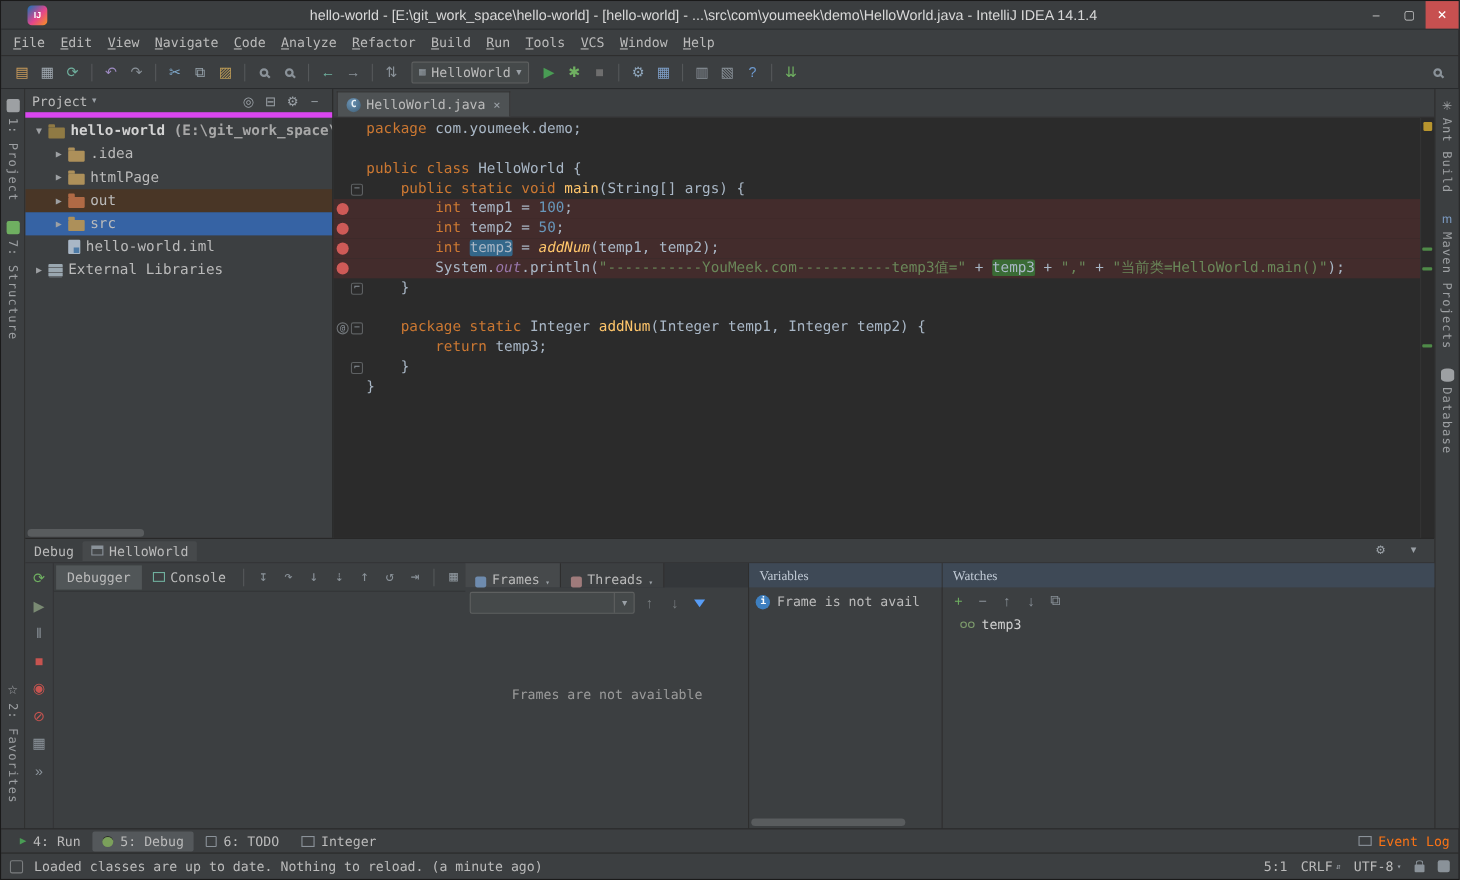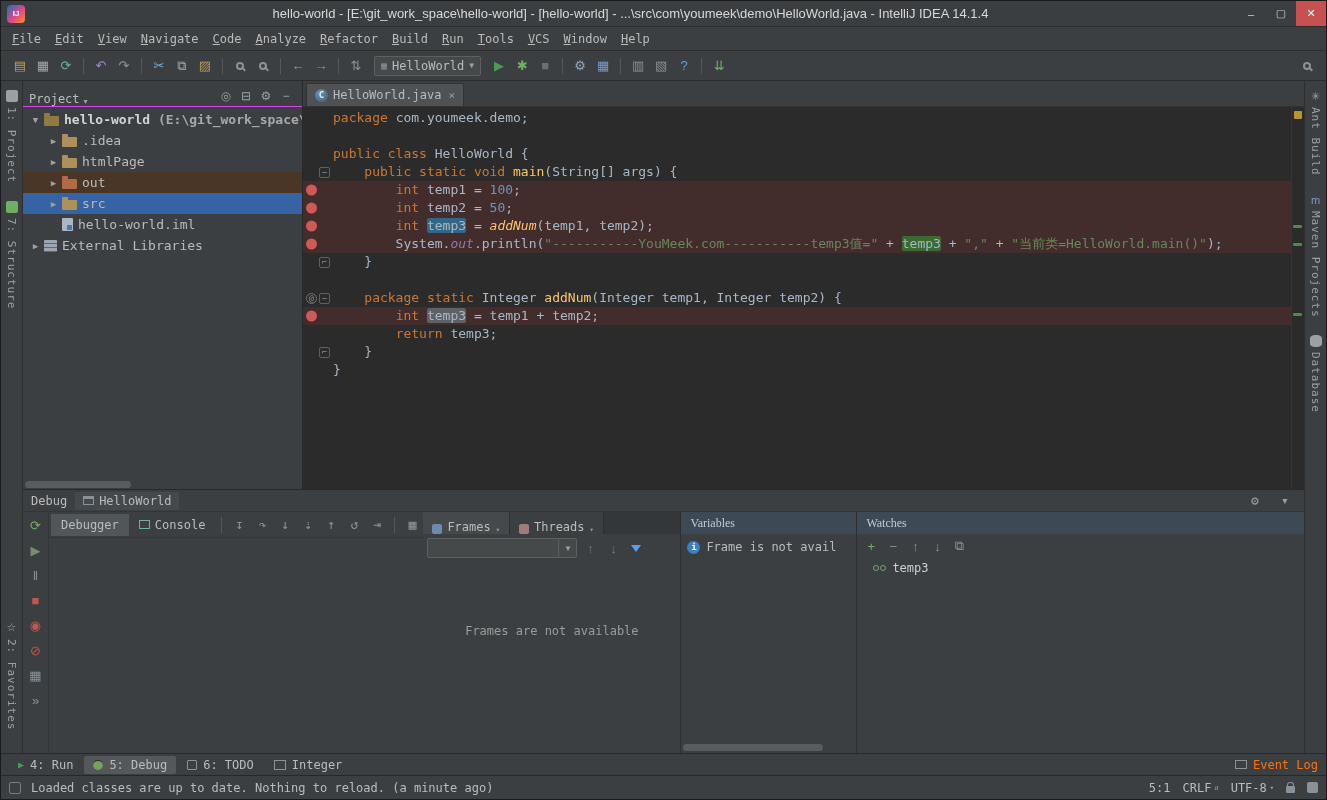--- a/index.html
+++ b/index.html
@@ -2,21 +2,21 @@
 <html><head>
 <meta charset="utf-8">
 <style>
   *{margin:0;padding:0;box-sizing:border-box}
   html,body{width:1327px;height:800px;overflow:hidden}
   body{background:#3C3F41;color:#BBBBBB;font-family:"Liberation Sans",sans-serif;font-size:12px;-webkit-font-smoothing:antialiased}
   .app{width:1327px;height:800px;display:flex;flex-direction:column;border:1px solid #1A1A1A}
   u{text-decoration:underline}
 
   
-  .titlebar{height:26px;background:#3B3E40;display:flex;align-items:center;padding-left:6px;flex:none;border-bottom:1px solid #2C2E30}
+  .titlebar{height:26px;background:#3B3E40;display:flex;align-items:center;padding-left:24px;flex:none;border-bottom:1px solid #2C2E30}
   .app-logo{width:18px;height:18px;border-radius:4px;background:linear-gradient(135deg,#1273b5 0%,#e4458c 55%,#f7931e 100%);color:#fff;font:bold 8px/18px "Liberation Sans",sans-serif;text-align:center;flex:none}
   .title-text{flex:1;text-align:center;color:#D8D8D8;font-size:13px;white-space:nowrap;overflow:hidden}
   .win-controls{display:flex;flex:none;height:100%}
   .win-btn{width:30px;height:100%;display:flex;align-items:center;justify-content:center;color:#CFCFCF;font-size:11px}
   .win-btn.close{background:#C75050;color:#fff}
 
   
   .menubar{height:24px;display:flex;align-items:center;padding-left:4px;flex:none;border-bottom:1px solid #2E2E2E;font-family:"DejaVu Sans Mono",monospace;font-size:12px}
   .menu-item{padding:3px 7px;color:#BBBBBB;white-space:nowrap}
 
@@ -43,21 +43,21 @@
   .strip-ic{width:12px;height:12px;display:flex;align-items:center;justify-content:center;font-size:11px;color:#9DA0A3;flex:none}
   .strip-ic.sq-gray{background:#9DA0A3;border-radius:2px}
   .strip-ic.sq-green{background:#6FAF61;border-radius:2px}
   .strip-ic.cyl{background:#9DA0A3;border-radius:5px/3px}
   .vtext{writing-mode:vertical-rl;font-family:"DejaVu Sans Mono",monospace;font-size:11px;color:#9DA0A3;letter-spacing:1px;white-space:nowrap}
   .center{flex:1;display:flex;flex-direction:column;min-width:0}
   .upper{height:408px;display:flex;flex:none;min-width:0}
 
   
   .project-panel{width:280px;flex:none;display:flex;flex-direction:column;background:#3C3F41;border-right:1px solid #282828}
-  .pp-header{height:26px;flex:none;display:flex;align-items:flex-end;padding:0 6px;gap:4px;border-bottom:1px solid #d946ef}
+  .pp-header{height:26px;flex:none;display:flex;align-items:center;padding:0 6px;gap:4px;border-bottom:5px solid #d946ef}
   .pp-title{font-family:"DejaVu Sans Mono",monospace;font-size:12px;color:#BBBBBB}
   .pp-caret{font-size:8px;color:#9AA0A6}
   .pp-icons{margin-left:auto;display:flex;align-items:center}
   .pp-icons .ic{width:20px;font-size:12px}
   .tree{flex:1;overflow:hidden;font-family:"DejaVu Sans Mono",monospace;font-size:13px;padding-top:2px;position:relative}
   .tree-row{height:21px;display:flex;align-items:center;white-space:pre;overflow:hidden}
   .tree-row.row-blue{background:#3663A4}
   .tree-row.row-brown{background:#493626}
   .tind{flex:none}
   .tarrow{width:13px;flex:none;font-size:9px;color:#9DA0A3;text-align:center}
@@ -304,21 +304,20 @@
                 <div class="cl"><span class="gut"></span><span class="ct"></span></div>
                 <div class="cl"><span class="gut"></span><span class="ct"><span class="kw">public class </span><span class="pl">HelloWorld {</span></span></div>
                 <div class="cl"><span class="gut"><span class="fold">−</span></span><span class="ct"><span class="pl">    </span><span class="kw">public static void </span><span class="mth">main</span><span class="pl">(String[] args) {</span></span></div>
                 <div class="cl bp"><span class="gut"><span class="bpdot"></span></span><span class="ct"><span class="pl">        </span><span class="kw">int</span><span class="pl"> temp1 = </span><span class="num">100</span><span class="pl">;</span></span></div>
                 <div class="cl bp"><span class="gut"><span class="bpdot"></span></span><span class="ct"><span class="pl">        </span><span class="kw">int</span><span class="pl"> temp2 = </span><span class="num">50</span><span class="pl">;</span></span></div>
                 <div class="cl bp"><span class="gut"><span class="bpdot"></span></span><span class="ct"><span class="pl">        </span><span class="kw">int</span><span class="pl"> </span><span class="pl tkb">temp3</span><span class="pl"> = </span><span class="mcall">addNum</span><span class="pl">(temp1, temp2);</span></span></div>
                 <div class="cl bp"><span class="gut"><span class="bpdot"></span></span><span class="ct"><span class="pl">        System.</span><span class="fld">out</span><span class="pl">.println(</span><span class="str">"-----------YouMeek.com-----------temp3值="</span><span class="pl"> + </span><span class="pl tkg">temp3</span><span class="pl"> + </span><span class="str">","</span><span class="pl"> + </span><span class="str">"当前类=HelloWorld.main()"</span><span class="pl">);</span></span></div>
                 <div class="cl"><span class="gut"><span class="fold">⌐</span></span><span class="ct"><span class="pl">    }</span></span></div>
                 <div class="cl"><span class="gut"></span><span class="ct"></span></div>
                 <div class="cl"><span class="gut"><span class="atmark">@</span><span class="fold">−</span></span><span class="ct"><span class="pl">    </span><span class="kw">package static </span><span class="pl">Integer </span><span class="mth">addNum</span><span class="pl">(Integer temp1, Integer temp2) {</span></span></div>
-                <div class="cl bp"><span class="gut"><span class="bpdot"></span></span><span class="ct"><span class="pl">        </span><span class="kw">int</span><span class="pl"> </span><span class="pl tkgr">temp3</span><span class="pl"> = temp1 + temp2;</span></span></div>
                 <div class="cl"><span class="gut"></span><span class="ct"><span class="pl">        </span><span class="kw">return</span><span class="pl"> temp3;</span></span></div>
                 <div class="cl"><span class="gut"><span class="fold">⌐</span></span><span class="ct"><span class="pl">    }</span></span></div>
                 <div class="cl"><span class="gut"></span><span class="ct"><span class="pl">}</span></span></div>
               </div>
             <div class="stripe">
                 <div class="smark" style="top: 4px; width: 8px; height: 8px; background: rgb(184, 149, 46);"></div>
                 <div class="smark" style="top: 118px; width: 9px; height: 3px; background: rgb(79, 138, 72);"></div>
                 <div class="smark" style="top: 136px; width: 9px; height: 3px; background: rgb(79, 138, 72);"></div>
                 <div class="smark" style="top: 206px; width: 9px; height: 3px; background: rgb(79, 138, 72);"></div>
               </div>

